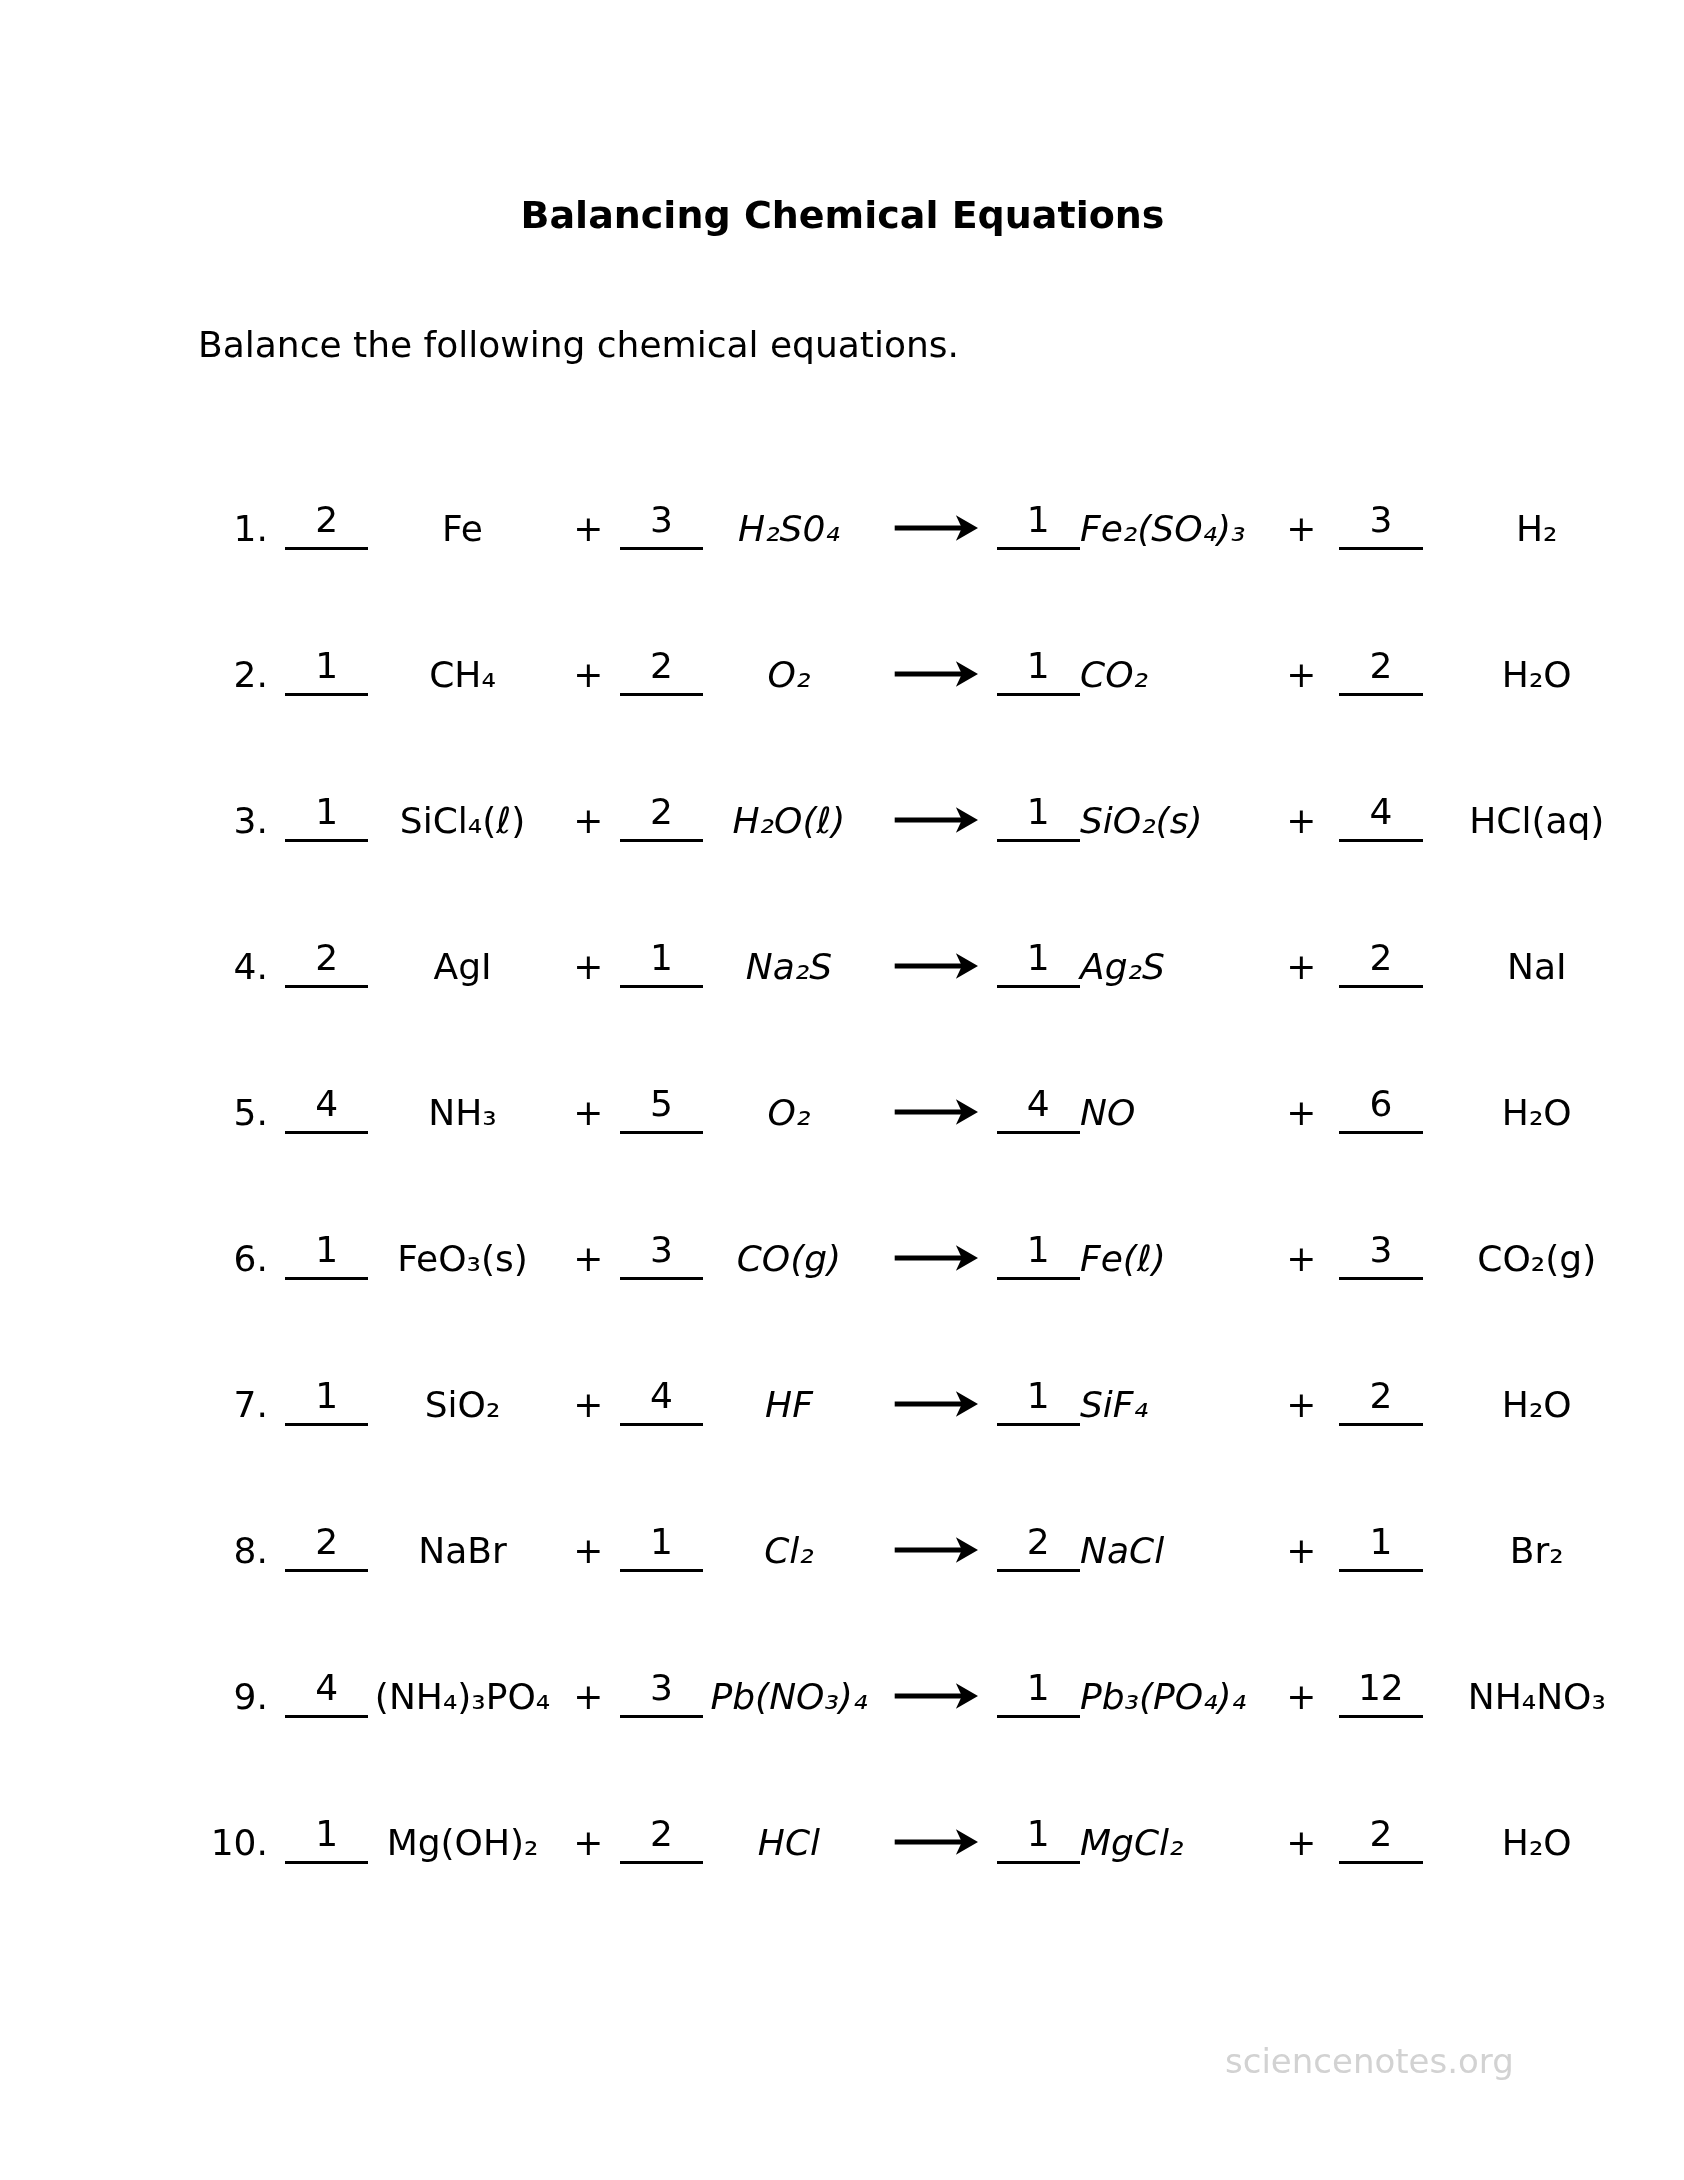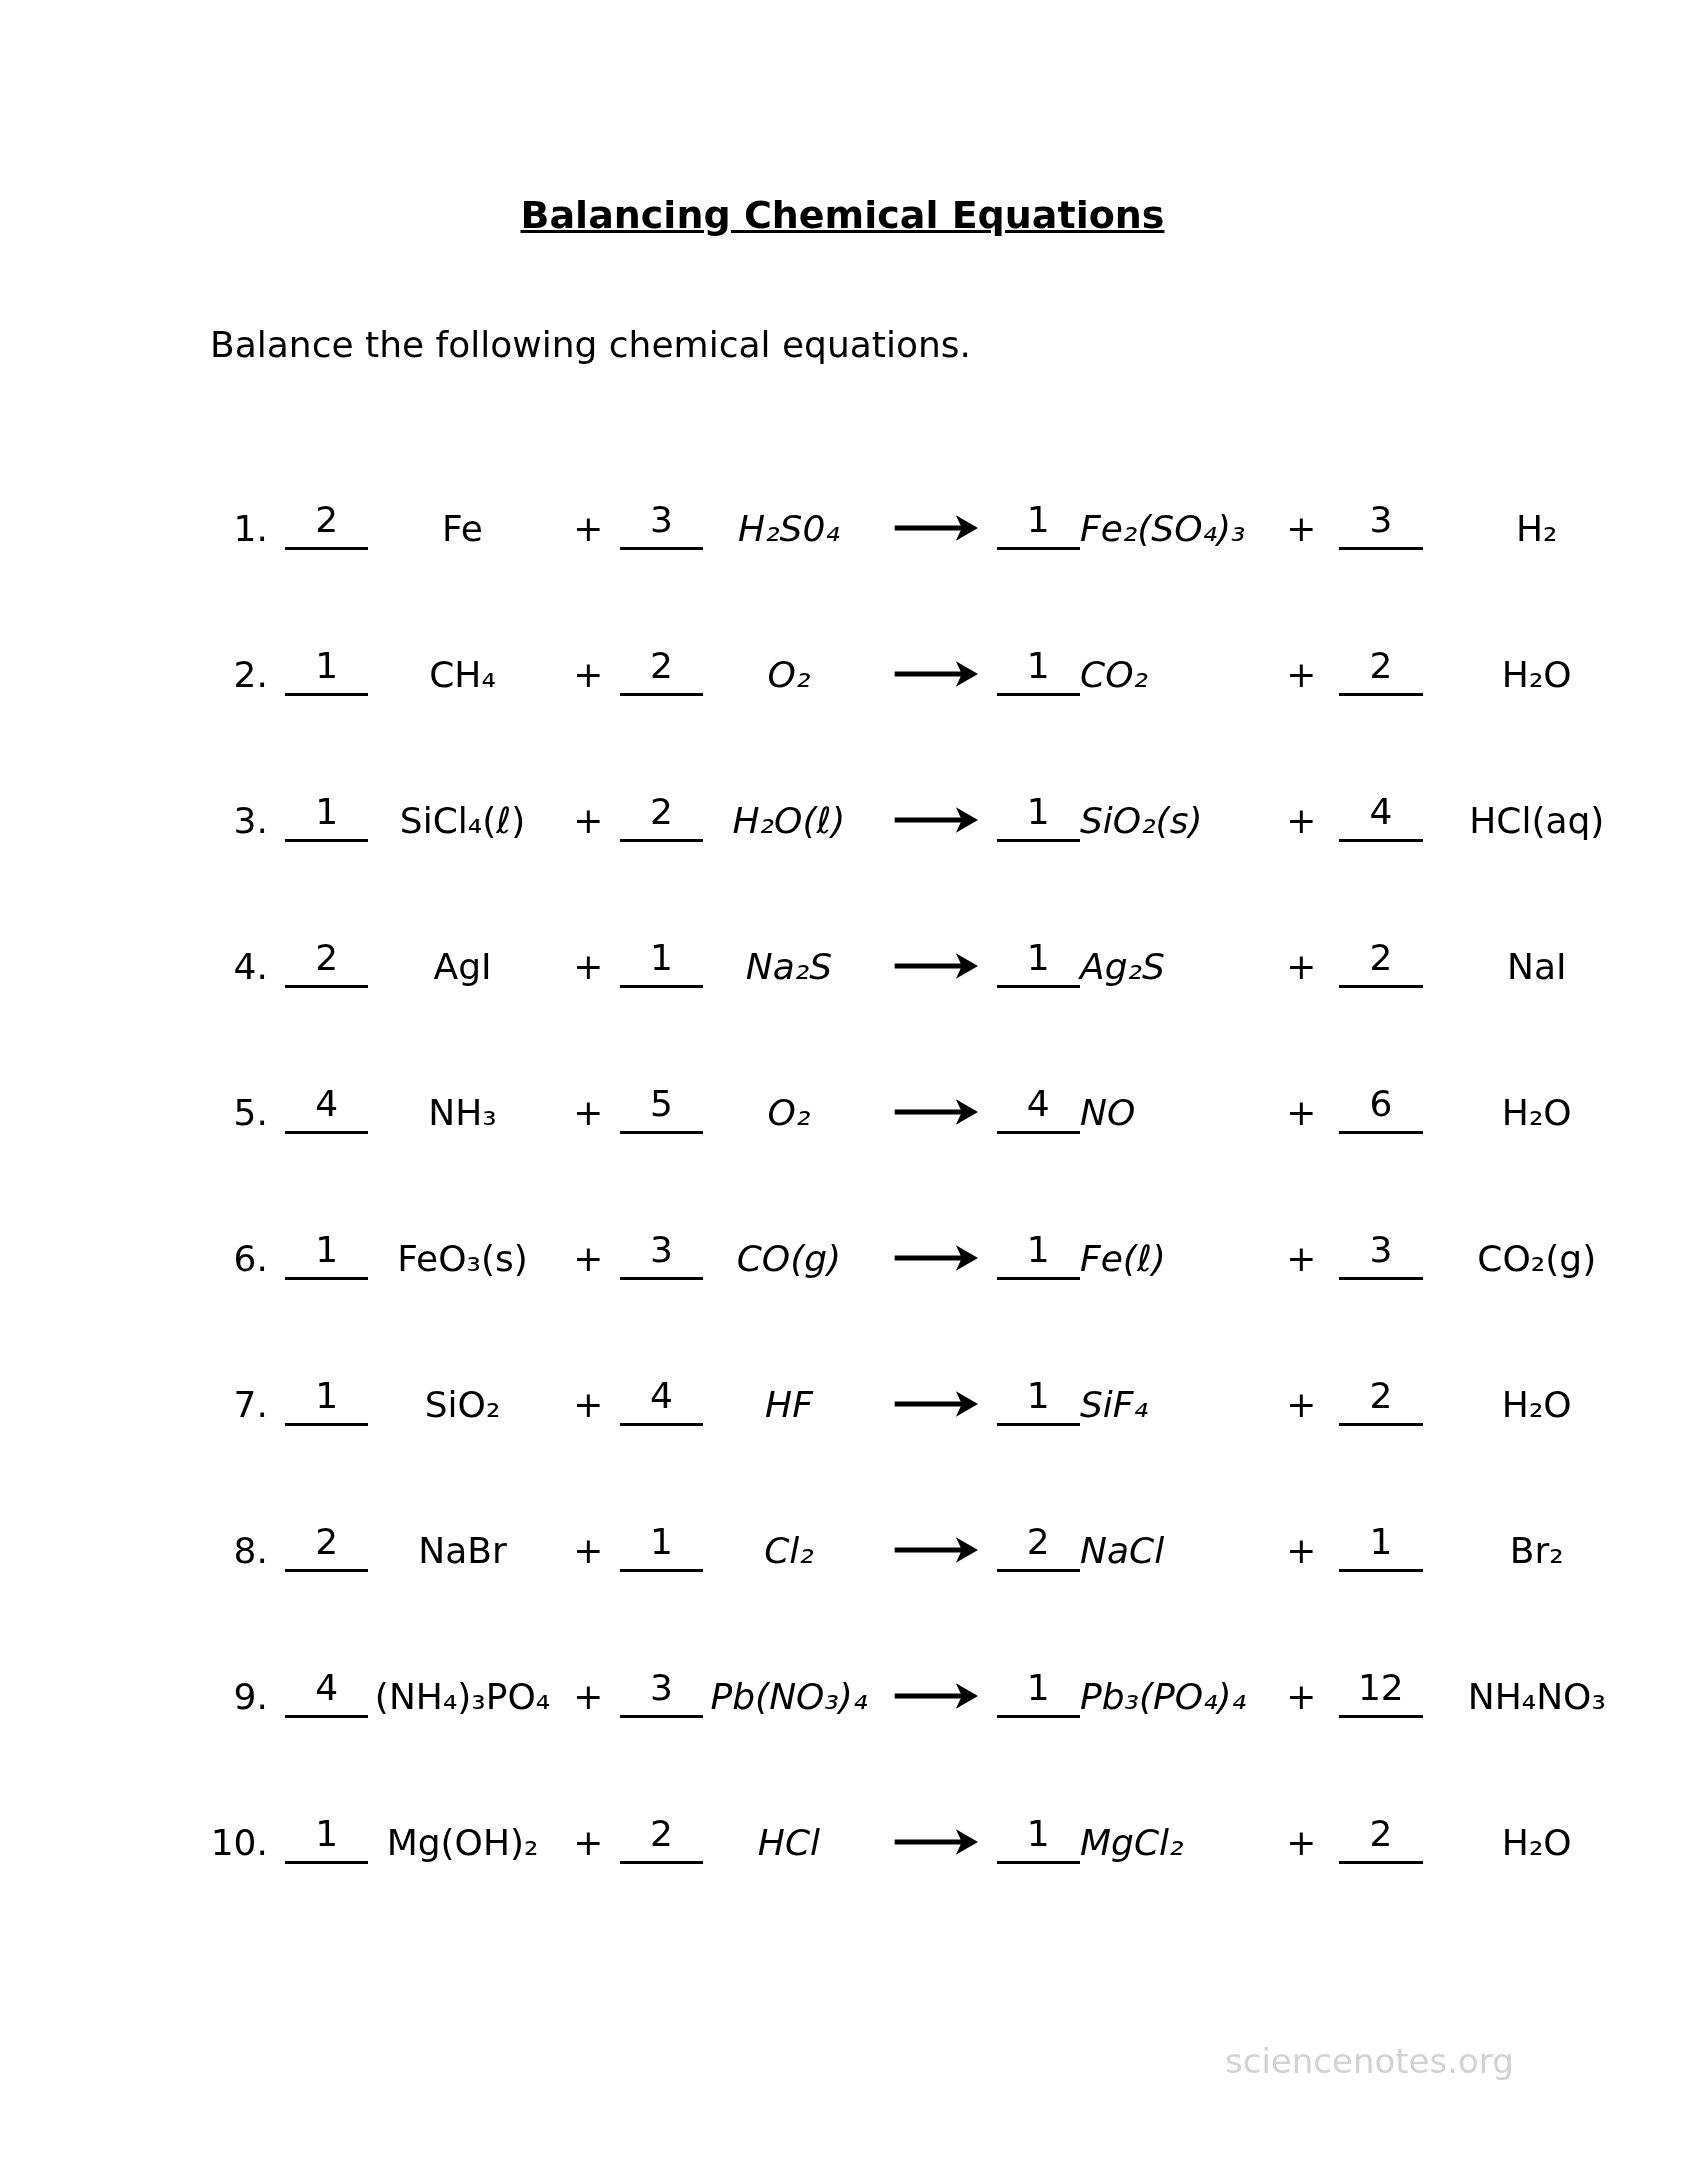--- a/index.html
+++ b/index.html
@@ -18,28 +18,27 @@
     display:flex; align-items:flex-end;
     font-size:39px; font-weight:bold; white-space:nowrap;
   }
   .hline { border-bottom:4.3px solid #000; margin-bottom:1.7px; }
   .name-line { flex:1; margin-left:19px; margin-right:48px; }
   .date-line { width:232px; margin-left:15.3px; }
 
   
   .title {
     position:absolute; top:193px; left:0; width:100%;
-    text-align:center; font-size:38px; font-weight:bold;text-decoration:underline;
+    text-align:center; font-size:38px; font-weight:bold;
   }
 
   
   .instruction {
     position:absolute; left:198px; top:324px;
     font-size:36px;
-    margin-left:12px;
   }
 
   
   .equations { position:absolute; left:209px; top:455px; width:1397px; }
   .eq-row {
     height:146px;
     display:flex; align-items:center;
     font-size:36px; white-space:nowrap;
   }
   .cell { display:block; }

